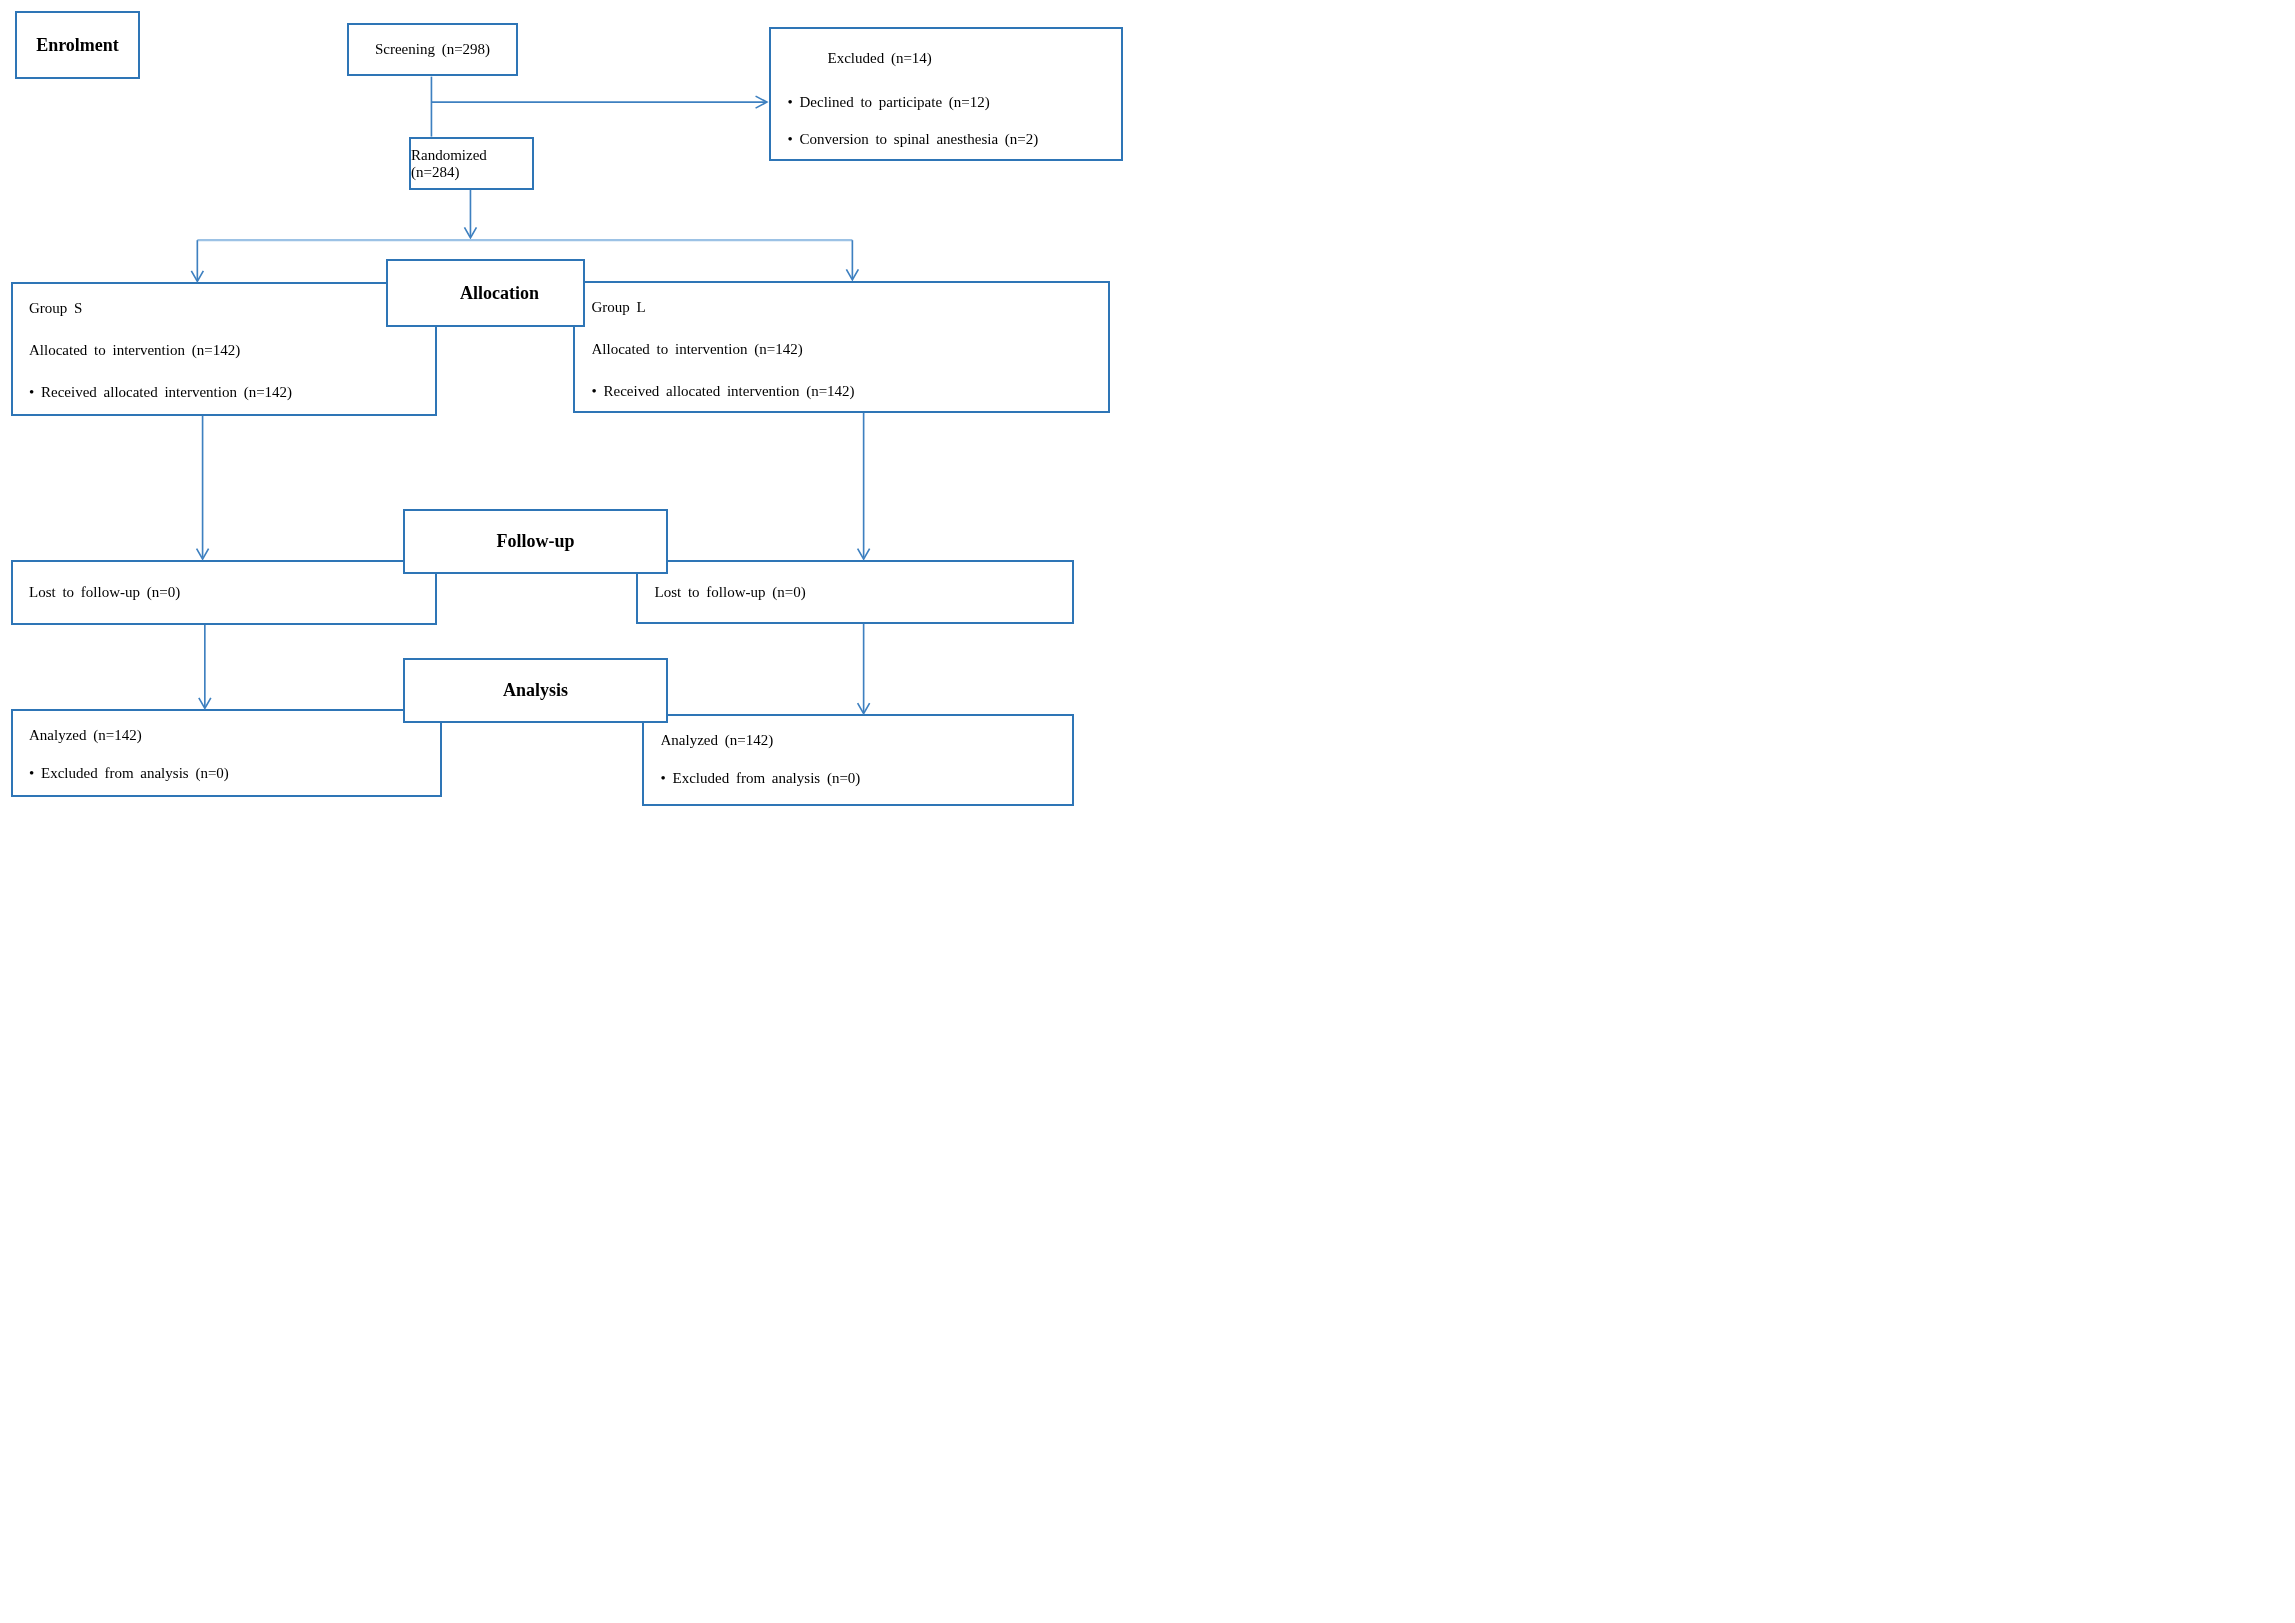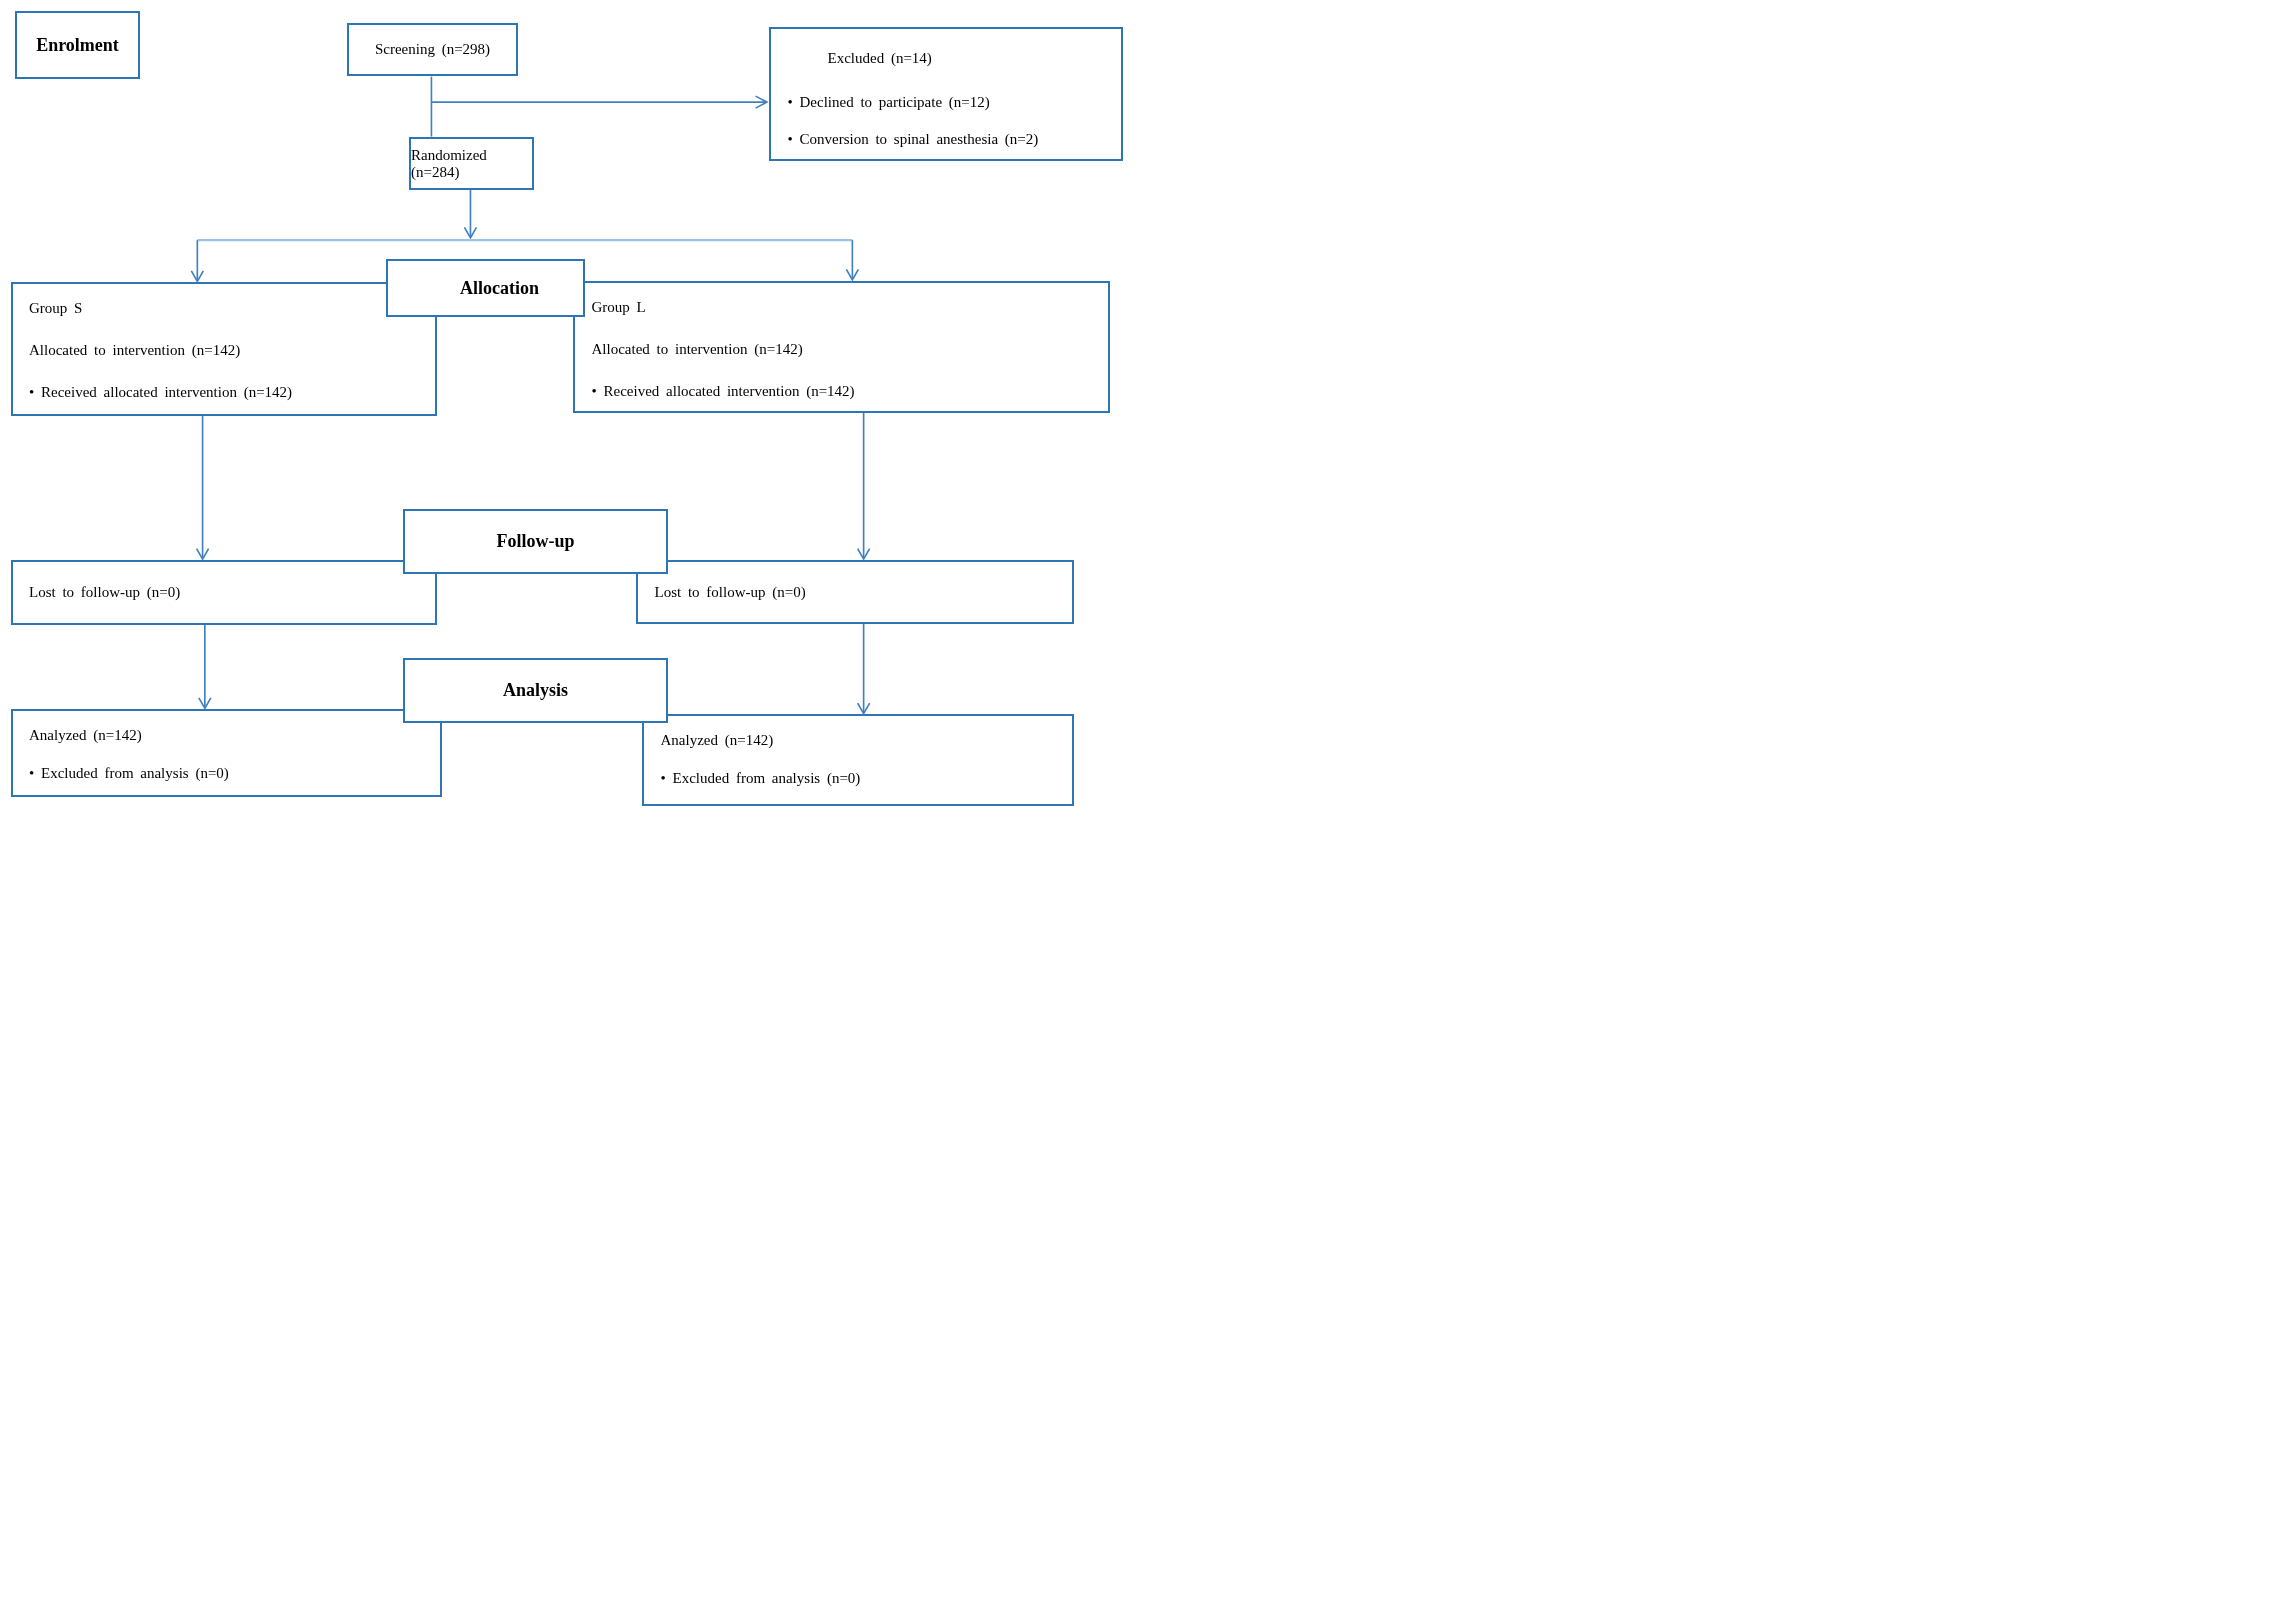--- a/index.html
+++ b/index.html
@@ -35,21 +35,21 @@
   }
   svg.connectors{
     position:absolute;left:0;top:0;z-index:20;
     pointer-events:none;
   }
   
   #enrolment   {left:15px;  top:11.3px;  width:125px; height:68px;}
   #screening   {left:347px; top:23px;  width:171px; height:53px;}
   #excluded    {left:769px;top:27px;  width:354px; height:134px;}
   #randomized  {left:409px; top:137px; width:125px; height:53px;}
-  #allocation  {left:386px; top:259px; width:199px; height:58px;padding-left:28px;}
+  #allocation  {left:386px; top:259px; width:199px; height:68px;padding-left:28px;}
   #group-s     {left:10.5px;  top:282px; width:426px; height:134px;}
   #group-l     {left:573px; top:281px; width:537px; height:132px;}
   #followup    {left:403px; top:509px; width:265px; height:65px;}
   #lost-left   {left:10.5px;  top:560px; width:426px; height:65px;}
   #lost-right  {left:636px; top:560px; width:438px; height:64px;}
   #analysis    {left:403px; top:658px; width:265px; height:65px;}
   #analyzed-left {left:10.5px; top:709px; width:431px; height:88px;}
   #analyzed-right{left:642px;top:714px; width:432px; height:92px;}
   
   .l1{top:19.5px;margin-left:40px;} .l2{top:64px;} .l3{top:101px;}

